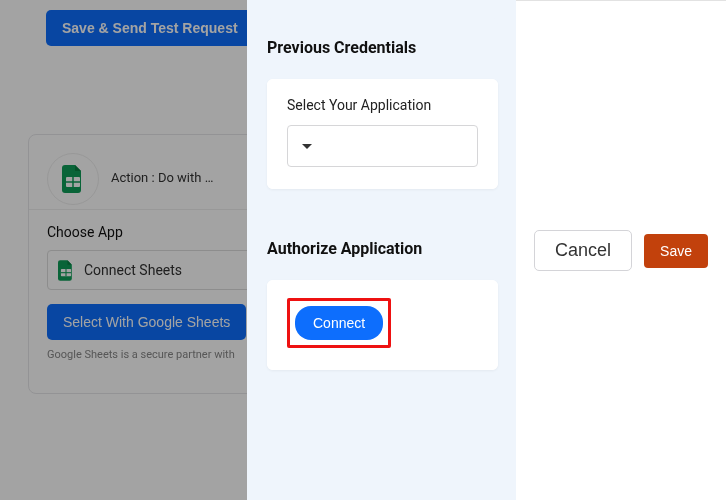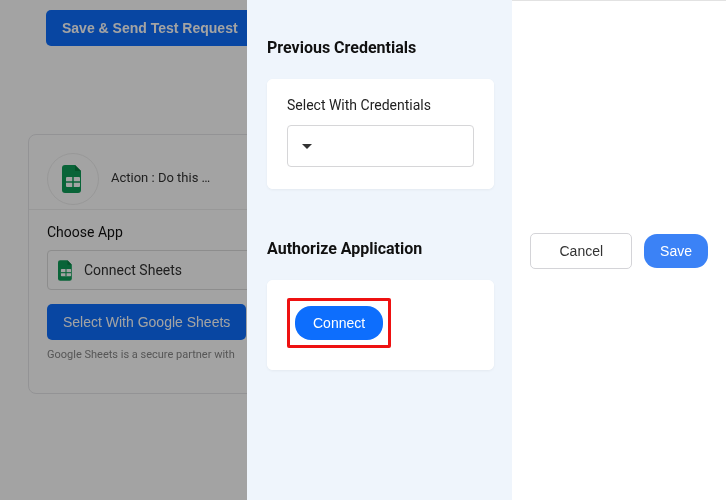--- a/index.html
+++ b/index.html
@@ -171,29 +171,29 @@
       padding: 11px 18px;
       display: flex;
       gap: 12px;
       align-items: center;
     }
     .btn-cancel {
       background: #fff;
       border: 1px solid #d4d4d8;
       color: #333;
       border-radius: 5px;
-      padding: 9px 28px;
-      font-size: 14px;
+      padding: 9px 20px;
+      font-size: 18px;
       cursor: pointer;
     }
     .btn-save {
-      background: #3b82f6;
-      color: #fff;
-      border: none;
-      border-radius: 13px;
+      background: #c2410c;
+      color: #fff;
+      border: none;
+      border-radius: 4px;
       padding: 9px 16px;
       font-size: 14px;
       cursor: pointer;
     }
   </style>
 </head>
 <body>
 
 <div class="bg-layer">
   <div class="bg-container">
@@ -203,21 +203,21 @@
         <div class="app-circle">
           <svg class="gs-icon" viewBox="0 0 22 28">
             <path fill="#0F9D58" d="M3 0h10l6 6v19a3 3 0 0 1-3 3H3a3 3 0 0 1-3-3V3a3 3 0 0 1 3-3z"></path>
             <path fill="#098043" d="M13 0l6 6h-6z"></path>
             <rect x="4" y="12" width="14" height="10" fill="#fff" rx="1"></rect>
             <line x1="11" y1="12" x2="11" y2="22" stroke="#0F9D58" stroke-width="1.5"></line>
             <line x1="4" y1="17" x2="18" y2="17" stroke="#0F9D58" stroke-width="1.5"></line>
           </svg>
         </div>
         <div class="action-titles">
-          <span class="action-line1">Action : Do this …</span>
+          <span class="action-line1">Action : Do with …</span>
         </div>
       </div>
       <div class="choose-app-section">
         <div class="choose-app-lbl">Choose App</div>
         <div class="app-select">
           <svg class="gs-icon-sm" viewBox="0 0 22 28">
             <path fill="#0F9D58" d="M3 0h10l6 6v19a3 3 0 0 1-3 3H3a3 3 0 0 1-3-3V3a3 3 0 0 1 3-3z"></path>
             <path fill="#098043" d="M13 0l6 6h-6z"></path>
             <rect x="4" y="12" width="14" height="10" fill="#fff" rx="1"></rect>
             <line x1="11" y1="12" x2="11" y2="22" stroke="#0F9D58" stroke-width="1.5"></line>
@@ -233,21 +233,21 @@
 </div>
 
 <div class="overlay-dim"></div>
 
 <div class="modal">
   <div class="modal-body">
 
     <div class="panel-hdr panel1-hdr">Previous Credentials</div>
     <div class="panel">
       <div class="panel-body">
-        <div class="field-label">Select With Credentials</div>
+        <div class="field-label">Select Your Application</div>
         <div class="select-box">
           <span class="chevron"></span>
         </div>
       </div>
     </div>
 
     <div class="panel-hdr panel2-hdr">Authorize Application</div>
     <div class="panel">
       <div class="panel-body">
         <span class="highlight-box">

